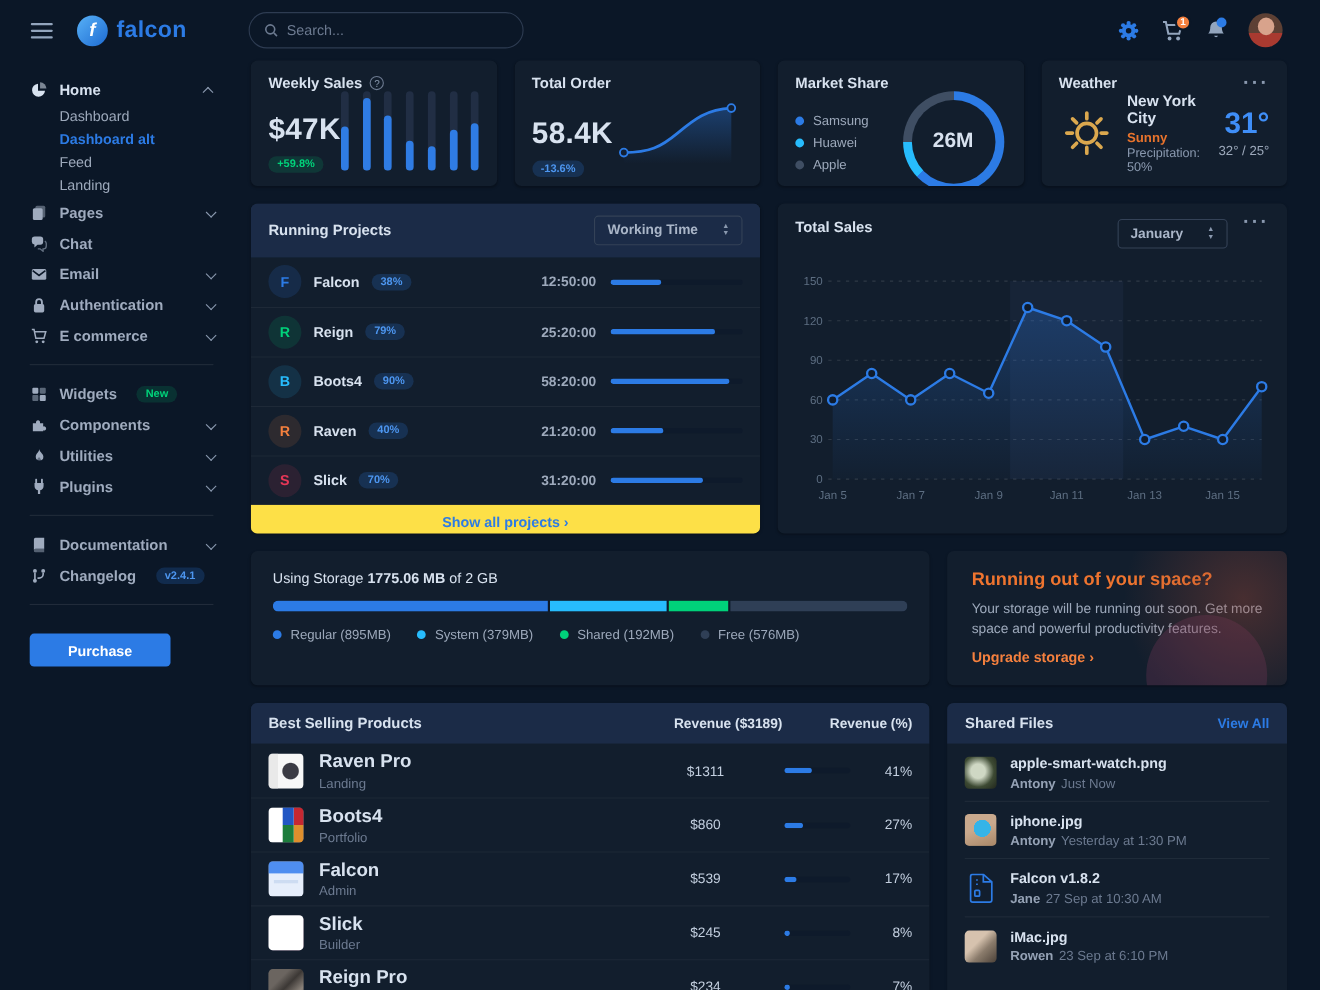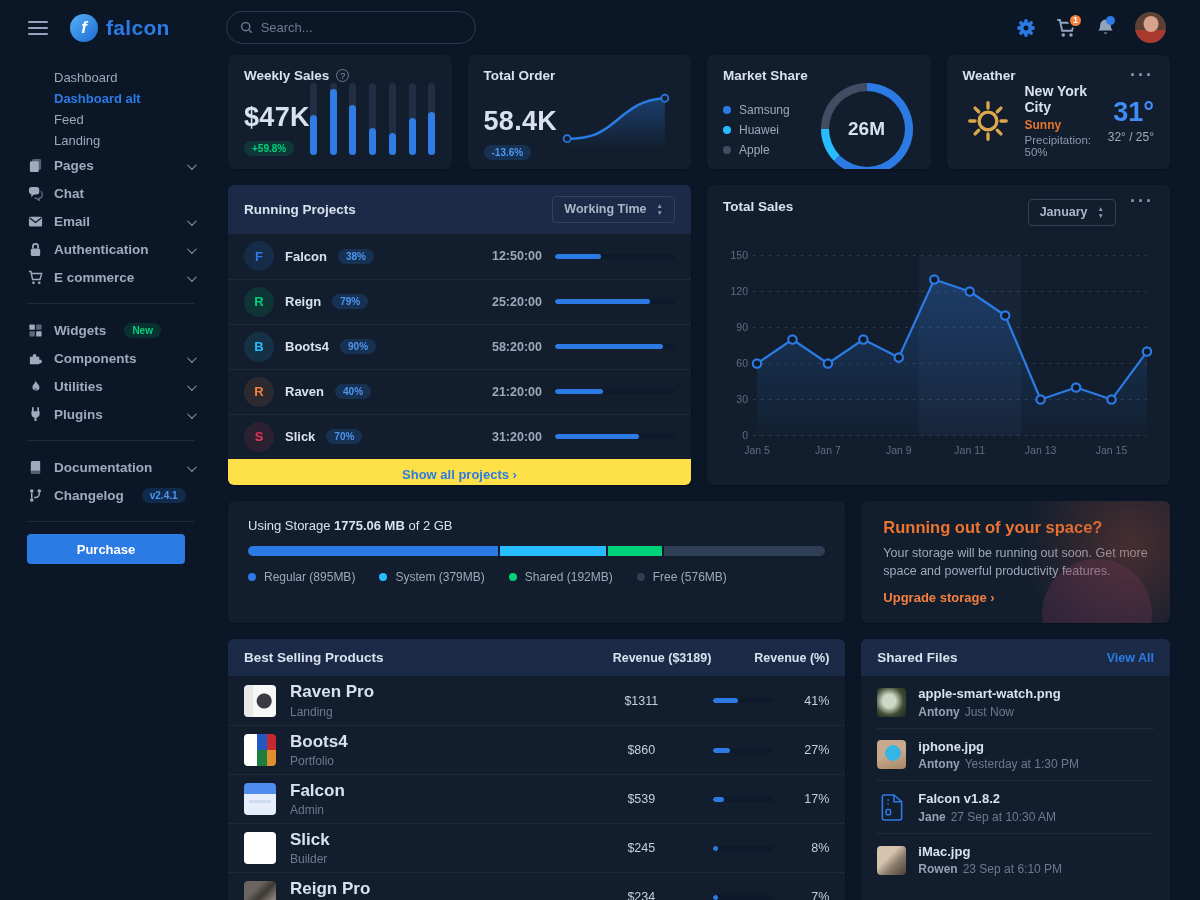--- a/index.html
+++ b/index.html
@@ -40,21 +40,21 @@
   .nav-chev { margin-left:auto; margin-right:4px; }
   .chev { width:7px; height:7px; border-right:1.6px solid #8a99af; border-bottom:1.6px solid #8a99af; display:inline-block; }
   .chev.down { transform:rotate(45deg) translateY(-2px); }
   .chev.up { transform:rotate(-135deg) translateY(-2px); }
   .nav-child { display:flex; align-items:center; height:21px; padding-left:27px; font-size:13px; font-weight:500; color:#9da9bb; cursor:pointer; }
   .nav-child.active { color:#2c7be5; font-weight:600; }
   .nav-divider, .side-divider { height:1px; background:rgba(255,255,255,.09); margin:12px 4px 12px 0; }
   .badge-soft-success { background:rgba(0,210,122,.14); color:#00d27a; font-size:10px; font-weight:700; padding:2px 8px; border-radius:10px; }
   .badge-soft-primary { background:rgba(44,123,229,.2); color:#4d96f0; font-size:10px; font-weight:700; padding:2px 8px; border-radius:10px; }
   .nav-badge { margin-left:8px; }
-  .purchase-btn { width:158px; height:30px; background:#2c7be5; color:#fff; border:none; border-radius:4px; font-weight:700; font-size:13px; cursor:pointer; font-family:inherit; }
+  .purchase-btn { margin-top:14px; width:128px; height:30px; background:#2c7be5; color:#fff; border:none; border-radius:4px; font-weight:700; font-size:13px; cursor:pointer; font-family:inherit; }
   
   .card { background:#121e2d; border-radius:6px; position:relative; overflow:hidden; box-shadow:0 1px 2px rgba(0,0,0,.25); }
   .card-title { color:#d8e2ef; font-size:13.5px; font-weight:700; }
   .card-header-band { background:#1b2b47; padding:11px 16px; display:flex; align-items:center; }
   .dots { color:#8a99af; cursor:pointer; font-weight:700; letter-spacing:2px; line-height:4px; }
   .dots::before { content:"\00b7\00b7\00b7"; font-size:18px; }
   
   .stat { padding:13px 16px 14px; height:114px; display:flex; flex-direction:column; }
   .stat-title-row { display:flex; align-items:center; gap:7px; }
   .help-circle { width:13px; height:13px; border-radius:50%; border:1px solid #6c7a90; color:#8a99af; font-size:9px; display:inline-flex; align-items:center; justify-content:center; cursor:pointer; }
@@ -77,21 +77,21 @@
   .weather-body { flex:1; display:flex; align-items:center; gap:12px; }
   .weather-mid { flex:1; }
   .weather-city { color:#d8e2ef; font-size:14px; font-weight:700; }
   .weather-cond { color:#e8732c; font-size:12px; font-weight:700; margin-top:3px; }
   .weather-precip { color:#8a99af; font-size:11.5px; margin-top:2px; }
   .weather-right { text-align:right; }
   .weather-temp { font-size:27px; font-weight:600; color:#3f8ef7; }
   .weather-range { font-size:12px; color:#9da9bb; margin-top:2px; }
   
   .projects-card { height:300px; display:flex; flex-direction:column; }
-  .select-box { display:flex; align-items:center; gap:10px; border:1px solid #344257; border-radius:4px; padding:5px 11px; font-size:12.5px; font-weight:600; color:#aab6c8; cursor:pointer; background:transparent; }
+  .select-box { display:flex; align-items:center; gap:22px; border:1px solid #344257; border-radius:4px; padding:5px 11px; font-size:12.5px; font-weight:600; color:#aab6c8; cursor:pointer; background:transparent; }
   .sort { display:flex; flex-direction:column; align-items:center; font-size:6.5px; line-height:1.15; color:#8a99af; }
   .sort::before { content:"▲"; } .sort::after { content:"▼"; }
   .projects-list { flex:1; }
   .proj-row { display:flex; align-items:center; gap:11px; height:45px; padding:0 16px; border-top:1px solid rgba(255,255,255,.05); }
   .proj-row:first-child { border-top:none; }
   .proj-avatar { width:30px; height:30px; border-radius:50%; display:flex; align-items:center; justify-content:center; font-size:13px; font-weight:700; }
   .proj-name { color:#d8e2ef; font-size:13px; font-weight:700; cursor:pointer; }
   .proj-right { margin-left:auto; display:flex; align-items:center; gap:13px; }
   .proj-time { font-size:12.5px; color:#9da9bb; font-weight:600; }
   .track { width:120px; height:5px; border-radius:3px; background:#0e1a2b; overflow:hidden; }
@@ -206,20 +206,30 @@
       <span class="bell-dot"></span>
     </button>
     <div class="avatar"></div>
   </div>
 </header>
 
 <div class="app">
 
   <aside class="sidebar">
     <nav id="side-nav">
+        <div class="nav-item active">
+          <span class="nav-icon">
+            <svg viewBox="0 0 16 16" width="15" height="15">
+              <path d="M7 2.2A6.3 6.3 0 1 0 13.8 9H7z" fill="currentColor"></path>
+              <path d="M9 .8a6.3 6.3 0 0 1 6.2 6.2H9z" fill="currentColor" opacity=".55"></path>
+            </svg>
+          </span>
+          <span class="nav-label">Home</span>
+          <span class="nav-chev"><i class="chev up"></i></span>
+        </div>
         <div class="nav-child">Dashboard</div>
         <div class="nav-child active">Dashboard alt</div>
         <div class="nav-child">Feed</div>
         <div class="nav-child">Landing</div>
         <div class="nav-item">
           <span class="nav-icon">
             <svg viewBox="0 0 16 16" width="15" height="15">
               <rect x="4.5" y="1" width="9.5" height="11.5" rx="1.5" fill="currentColor" opacity=".5"></rect>
               <rect x="2" y="3.5" width="9.5" height="11.5" rx="1.5" fill="currentColor"></rect>
             </svg>

